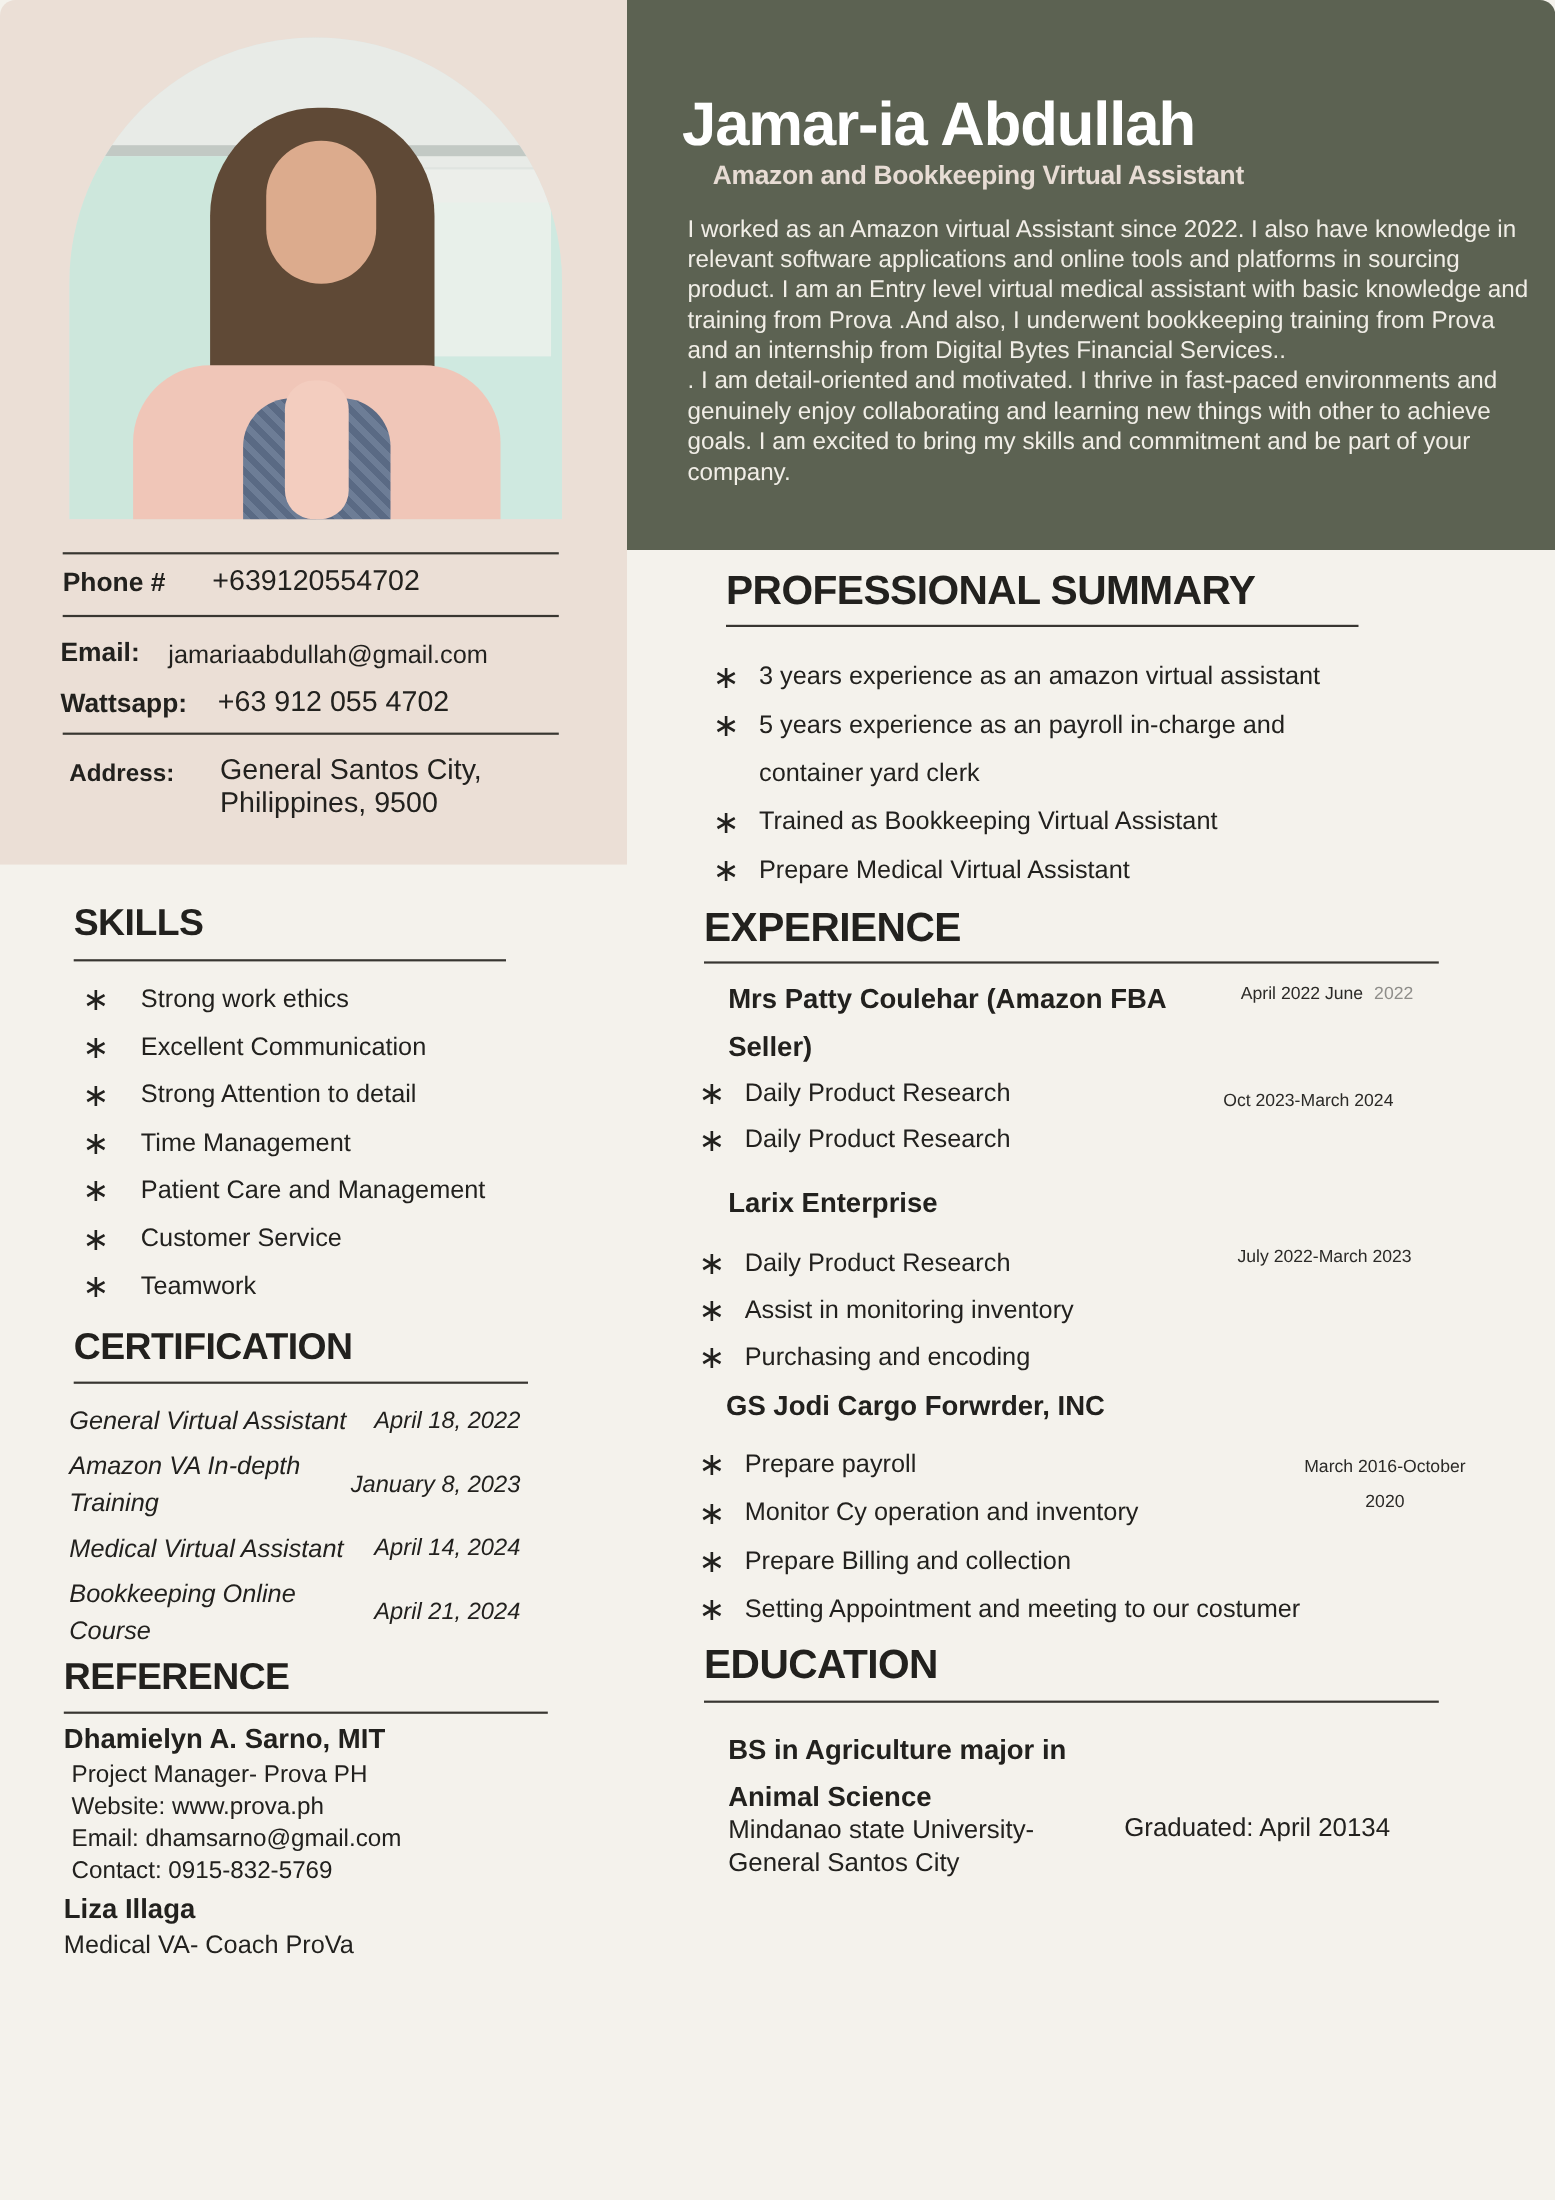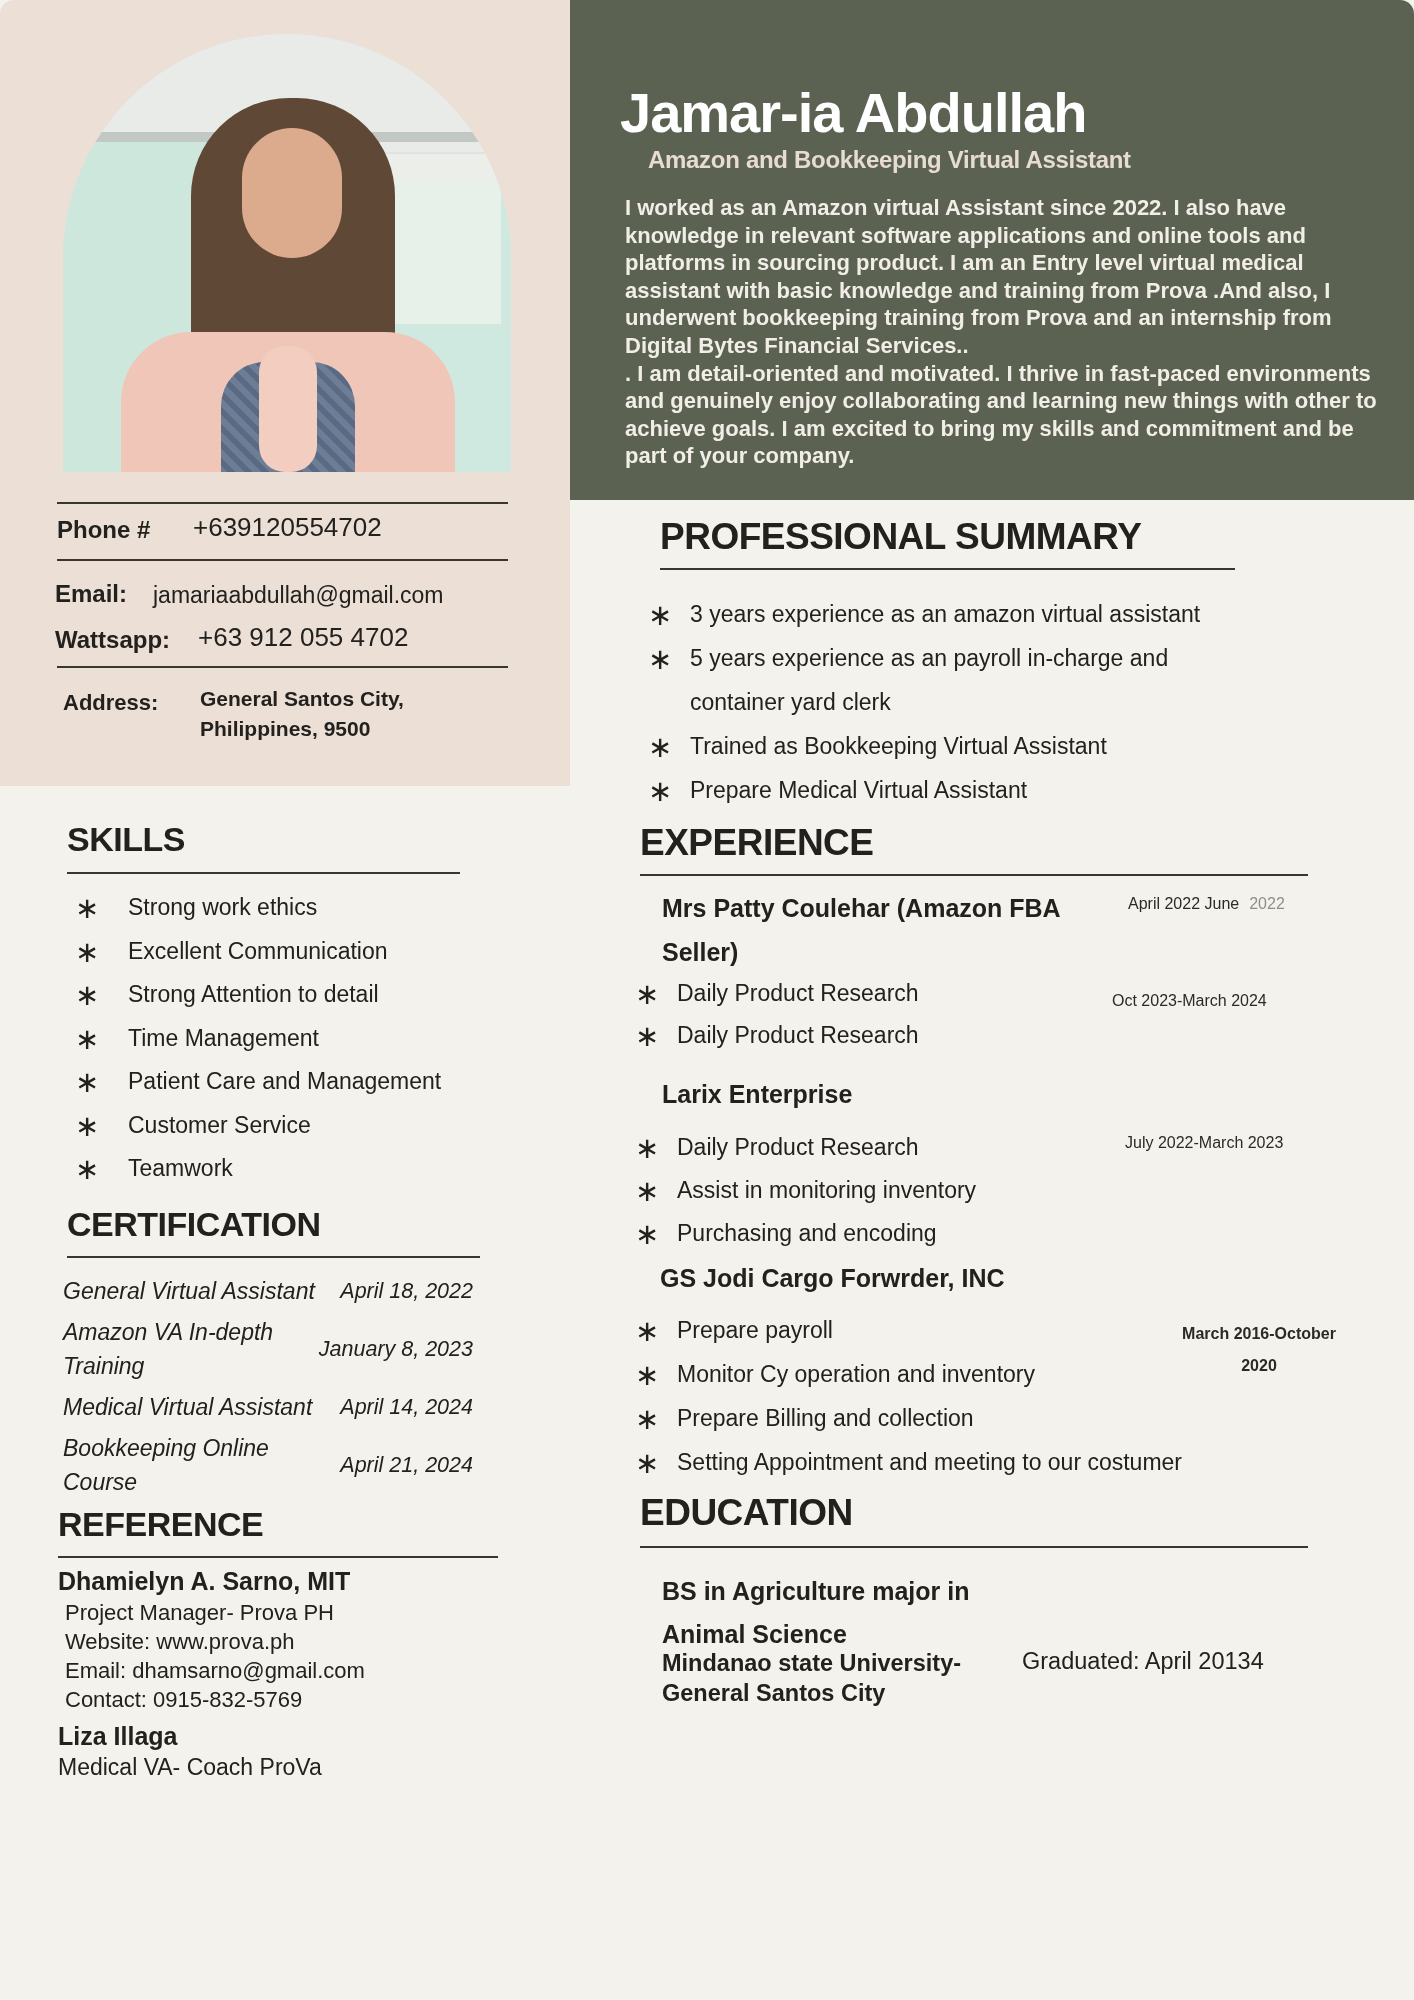--- a/index.html
+++ b/index.html
@@ -1,20 +1,20 @@
 <!DOCTYPE html>
 <html><head>
 <meta charset="utf-8">
 <style>
   html,body{margin:0;padding:0;background:#f4f2ec;}
   .page{position:relative;width:1414px;height:2000px;background:#f4f2ec;overflow:hidden;
         font-family:"Liberation Sans",sans-serif;color:#22211e;border-radius:14px;}
   .abs{position:absolute;}
   .hr{position:absolute;height:2px;background:#383631;}
-  .pre{white-space:pre-line;font-weight:bold;}
+  .pre{white-space:pre-line;}
 
   .beige{position:absolute;left:0;top:0;width:570px;height:786px;background:#ebdfd6;}
   .dark{position:absolute;left:570px;top:0;width:844px;height:500px;background:#5c6252;}
 
   
   .photo{position:absolute;left:63px;top:34px;width:448px;height:438px;
          border-radius:224px 224px 0 0;overflow:hidden;background:#dfe4e0;}
   .photo div{position:absolute;}
   .ph-ceiling{left:0;top:0;right:0;height:118px;background:#e8ebe7;}
   .ph-beam{left:0;top:98px;right:0;height:10px;background:#c2c9c4;}
@@ -91,21 +91,21 @@
   <div class="hr" style="left:57px;top:502px;width:451px;"></div>
   <div class="abs clabel" style="left:57px;top:516px;">Phone #</div>
   <div class="abs cval" style="left:193px;top:512px;">+639120554702</div>
   <div class="hr" style="left:57px;top:559px;width:451px;"></div>
   <div class="abs clabel" style="left:55px;top:580px;">Email:</div>
   <div class="abs cval-sm" style="left:153px;top:582px;">jamariaabdullah@gmail.com</div>
   <div class="abs clabel" style="left:55px;top:626px;">Wattsapp:</div>
   <div class="abs cval" style="left:198px;top:622px;">+63 912 055 4702</div>
   <div class="hr" style="left:57px;top:666px;width:451px;"></div>
   <div class="abs clabel" style="left:63px;top:690px;font-size:22px;">Address:</div>
-  <div class="abs cval-sm pre" style="left:200px;top:684px;font-size:21px;line-height:30px;">General Santos City,
+  <div class="abs cval-sm pre" style="left:200px;top:684px;font-size:26px;line-height:30px;">General Santos City,
 Philippines, 9500</div>
 
   <div class="abs h2r" style="left:660px;top:516px;">PROFESSIONAL SUMMARY</div>
   <div class="hr" style="left:660px;top:568px;width:575px;"></div>
   <div class="abs list plist" style="left:648px;top:592px;width:562px;">
     <div class="li">
         <span class="mark">∗</span>
         <span class="txt">3 years experience as an amazon virtual assistant</span>
       </div>
     <div class="li">

